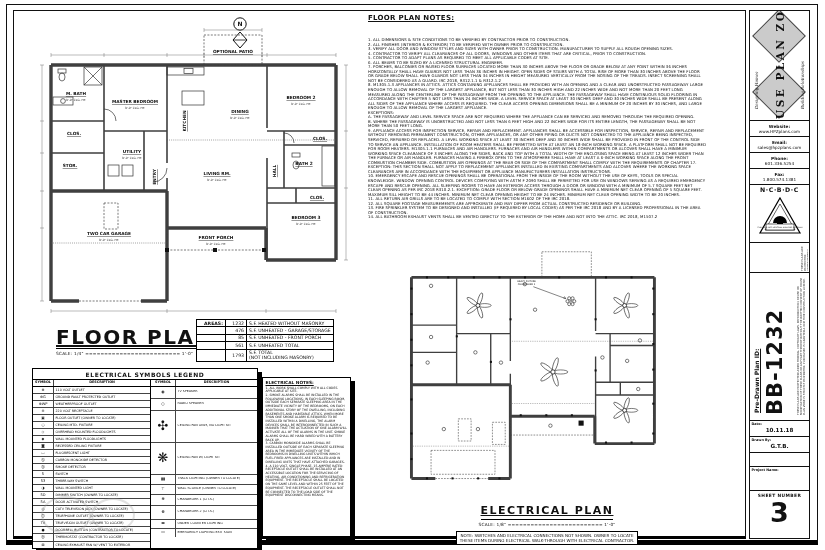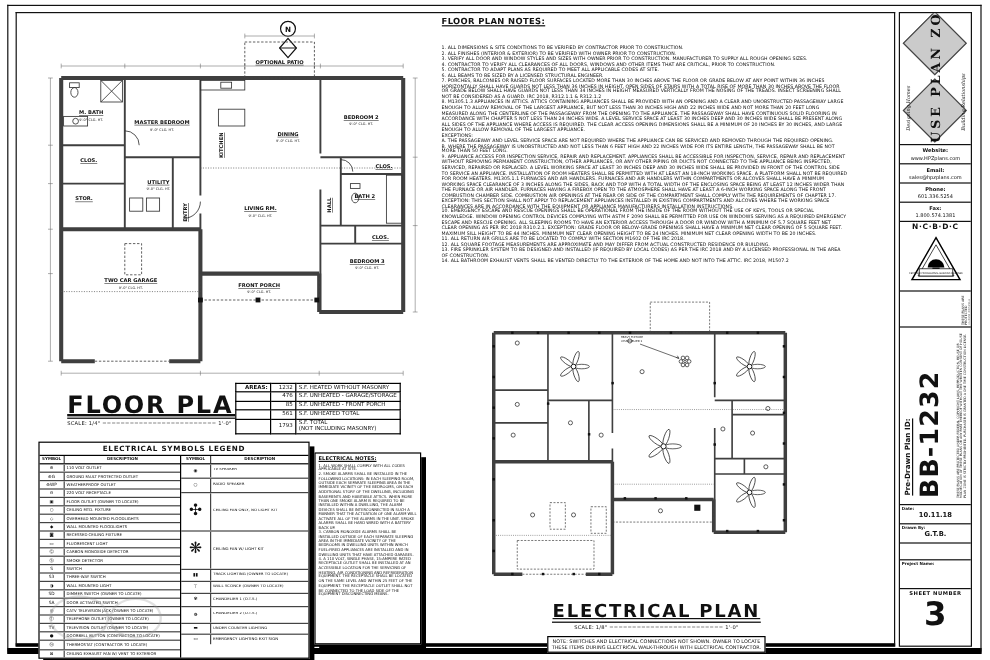--- a/index.html
+++ b/index.html
@@ -24,21 +24,21 @@
   .pid-label{position:absolute;left:3px;top:8px;height:132px;font-weight:bold;font-size:6px;text-decoration:underline;white-space:nowrap;}
   .pid-val{position:absolute;left:13px;top:6px;height:136px;font-weight:bold;font-size:21px;letter-spacing:1px;white-space:nowrap;}
   .pid-legal{position:absolute;right:1px;top:4px;height:138px;width:11px;}
   .frow-label{position:absolute;left:1.5px;top:1px;font-size:3.4px;font-weight:bold;}
   .frow-val{text-align:center;font-size:5.6px;margin-top:6px;font-weight:bold;}
   .sheetnum-label{text-align:center;font-size:4.4px;font-weight:bold;letter-spacing:.4px;margin-top:2px;}
   .sheetnum{text-align:center;font-size:27px;font-weight:bold;line-height:30px;}
   
   .abs{position:absolute;}
   .fp-title{font-weight:bold;font-size:20px;letter-spacing:1.5px;text-decoration:underline;border-bottom:1.6px solid #000;display:inline-block;line-height:21px;}
-  .ep-title{font-weight:bold;font-size:15px;letter-spacing:1.5px;text-decoration:underline;border-bottom:1.4px solid #000;display:inline-block;line-height:17px;}
+  .ep-title{font-weight:bold;font-size:11px;letter-spacing:1.5px;text-decoration:underline;border-bottom:1.4px solid #000;display:inline-block;line-height:17px;}
   .scaleline{font-size:4.3px;margin-top:2px;letter-spacing:.2px;}
   .notebox{border:1px solid #000;font-size:4.1px;line-height:5px;padding:1px 3px;text-align:center;display:inline-block;margin-top:1.5px;background:#fff;}
   .areas{border-collapse:collapse;background:#fff;}
   .areas td{border:.8px solid #000;font-size:4.6px;line-height:5.2px;padding:.6px 2px;white-space:pre-line;}
   .areas td.num{text-align:right;min-width:16px;}
   .areas td.c1{min-width:24px;text-align:right;font-weight:bold;}
   .notes-title{font-weight:bold;font-size:7px;text-decoration:underline;letter-spacing:.3px;margin-bottom:16px;}
   .notes-body{font-size:3.9px;line-height:4.55px;white-space:pre-wrap;letter-spacing:.04px;}
   
   .legend{border:1.2px solid #000;background:#fff;box-shadow:4px 4px 0 #000;}

